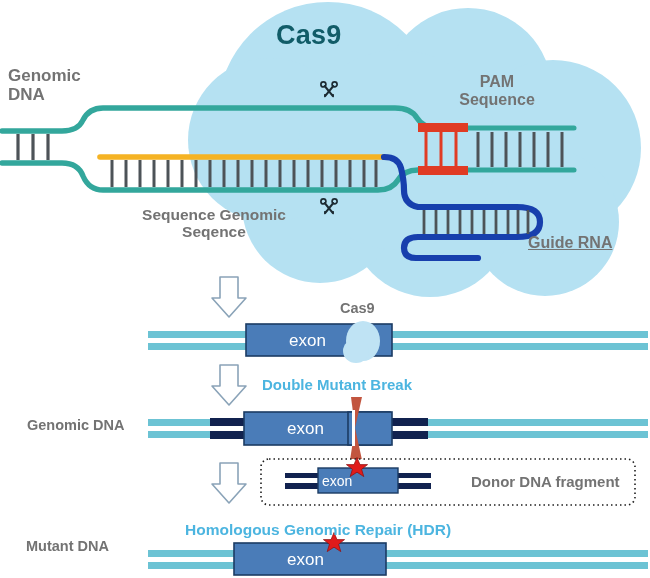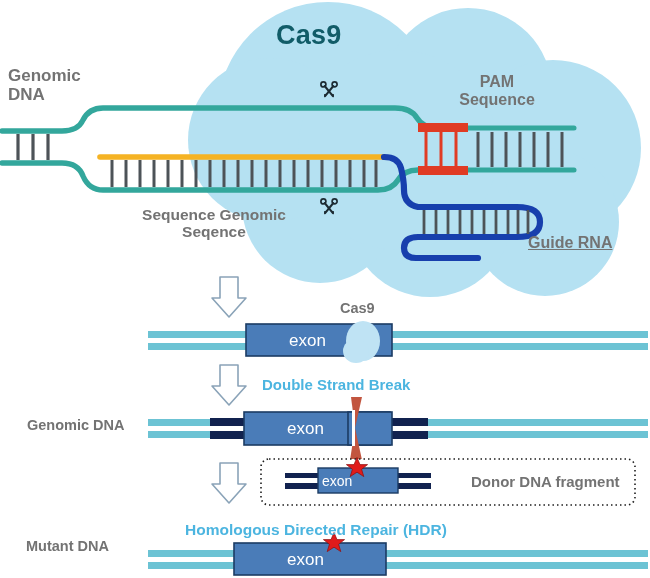--- a/index.html
+++ b/index.html
@@ -240,29 +240,29 @@
 
   <div class="lbl lbl-dark" id="matching-label">Sequence Genomic
 Seqence</div>
 
   <div class="lbl lbl-dark" id="guide-rna-label">Guide RNA</div>
 
   <div class="lbl lbl-dark" id="cas9-small">Cas9</div>
 
   <div class="exon-txt" id="exon1-txt">exon</div>
 
-  <div class="lbl lbl-cyan" id="dsb-label">Double Strand Break</div>
+  <div class="lbl lbl-cyan" id="dsb-label">Double Mutant Break</div>
 
   <div class="lbl lbl-dark" id="genomic-dna-2">Genomic DNA</div>
 
   <div class="exon-txt" id="exon2-txt">exon</div>
 
   <div class="exon-txt" id="exon3-txt">exon</div>
 
   <div class="lbl lbl-dark" id="donor-label">Donor DNA fragment</div>
 
-  <div class="lbl lbl-cyan" id="hdr-label">Homologous Directed Repair (HDR)</div>
+  <div class="lbl lbl-cyan" id="hdr-label">Homologous Genomic Repair (HDR)</div>
 
   <div class="lbl lbl-dark" id="mutant-dna">Mutant DNA</div>
 
   <div class="exon-txt" id="exon4-txt">exon</div>
 
 </div>
 
 </body></html>

